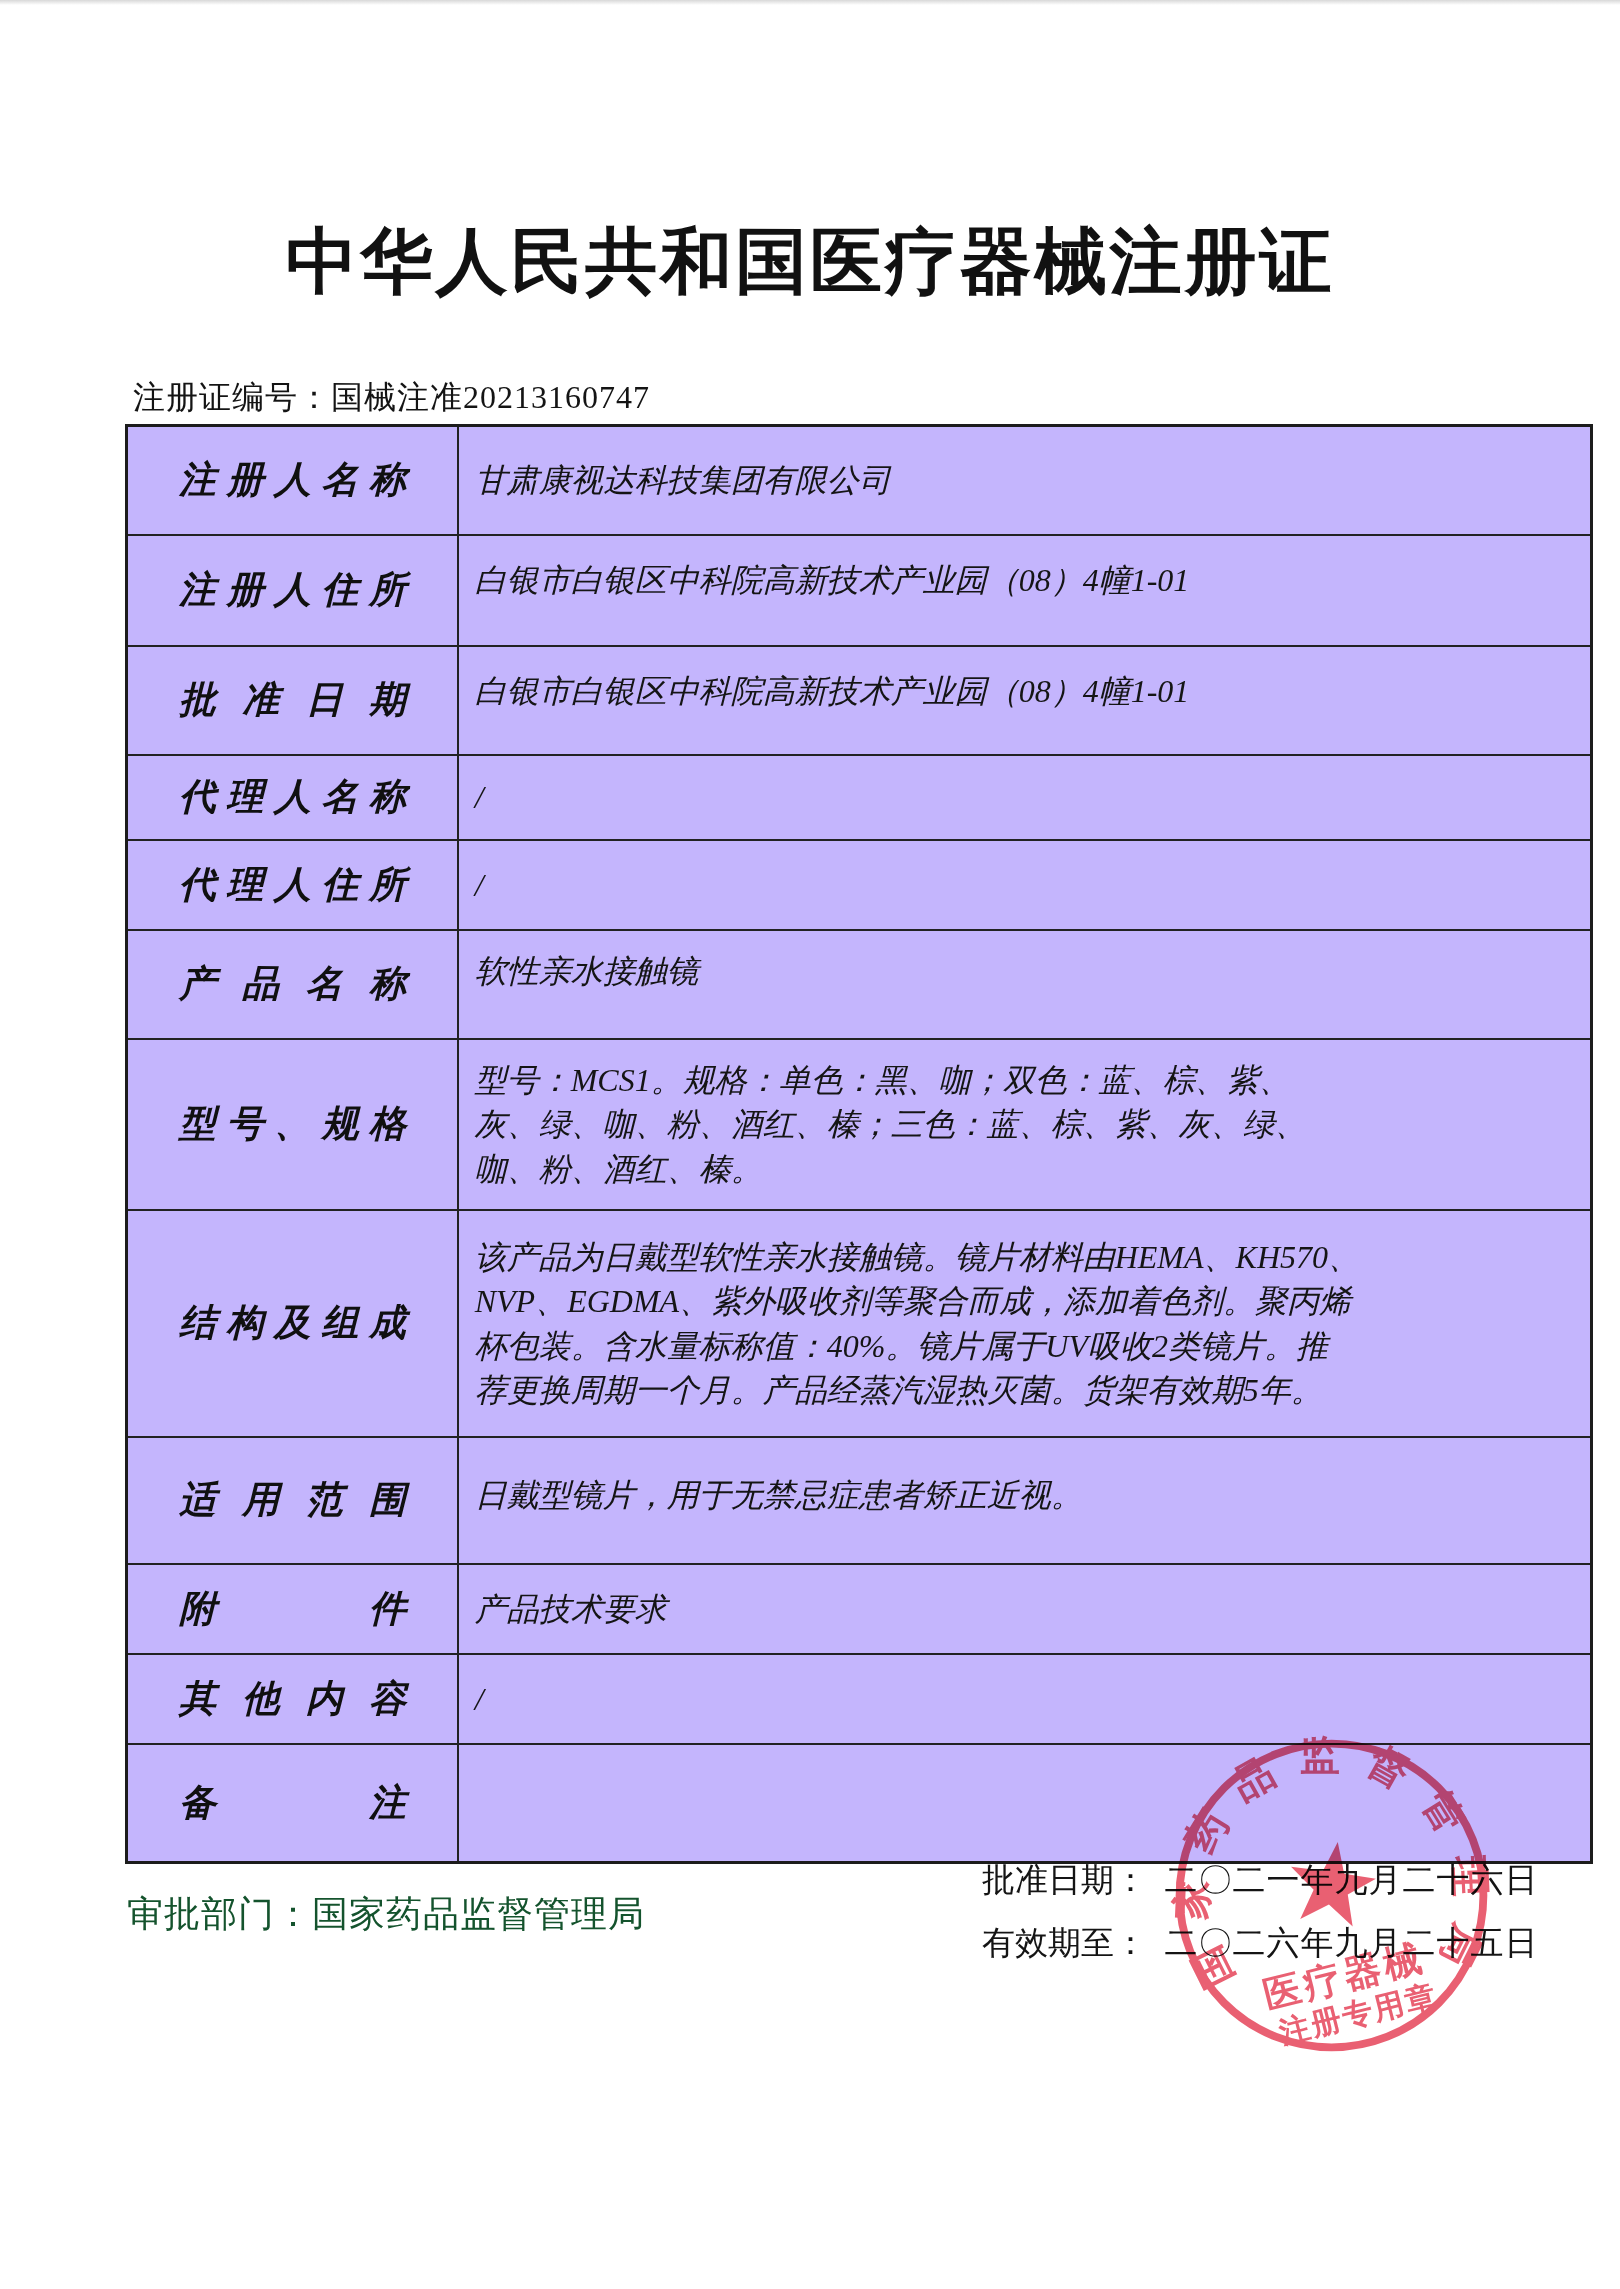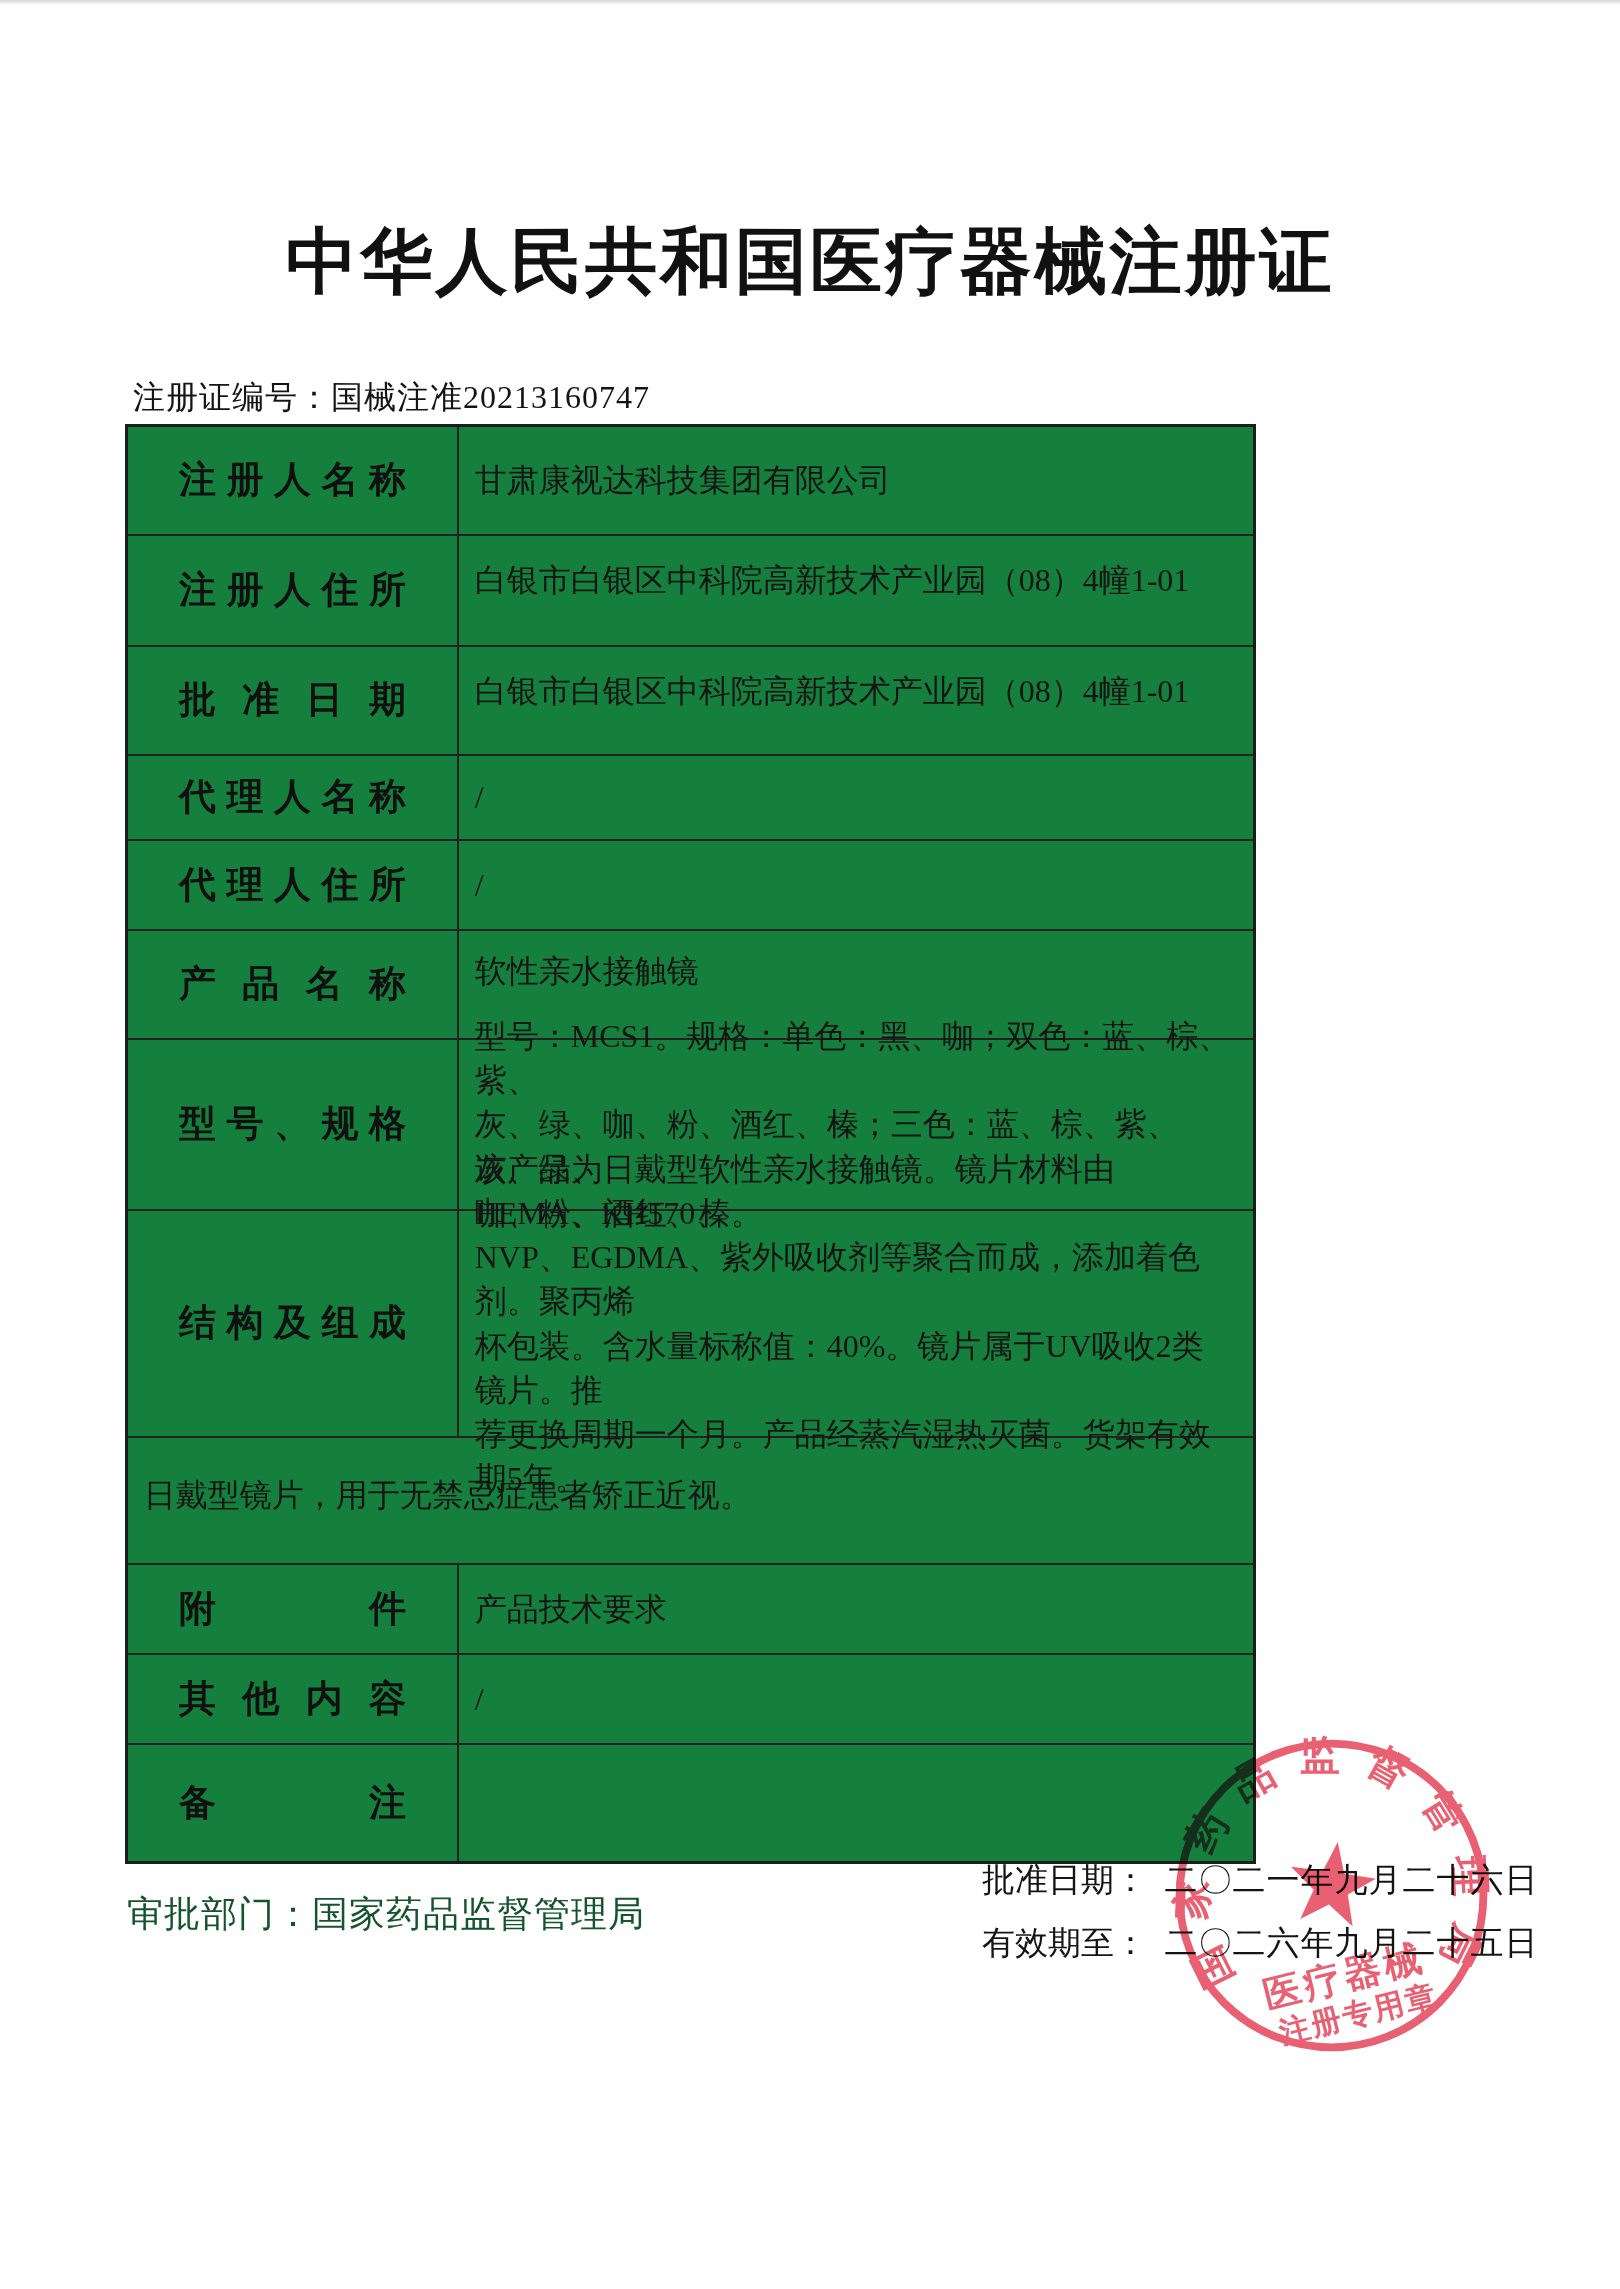--- a/index.html
+++ b/index.html
@@ -23,24 +23,25 @@
     font-family:"Liberation Serif", serif;
     color:#111;
     margin:0;
   }
   .regno-line{
     position:absolute;left:133px;top:376px;
     font-size:32px;letter-spacing:1px;color:#141414;
     white-space:nowrap;
   }
   .cert-table{
-    position:absolute;left:125px;top:424px;width:1131px;
+    position:absolute;left:125px;top:424px;width:1468px;
     border:3.9px solid #1c1c1c;
     box-sizing:border-box;
-    background:#15803d;
+    background:#c4b5fd;
+    font-style:italic;
   }
   .row{
     display:flex;box-sizing:border-box;
     border-bottom:2.9px solid #222;
   }
   .row:last-child{border-bottom:none;}
   .label-cell{
     width:331px;flex:0 0 331px;box-sizing:border-box;
     border-right:2.9px solid #222;
     display:flex;align-items:center;justify-content:center;
@@ -144,20 +145,23 @@
       <div class="label-cell">
           <div class="label">结构及组成</div>
         </div>
       <div class="value-cell">该产品为日戴型软性亲水接触镜。镜片材料由HEMA、KH570、
 NVP、EGDMA、紫外吸收剂等聚合而成，添加着色剂。聚丙烯
 杯包装。含水量标称值：40%。镜片属于UV吸收2类镜片。推
 荐更换周期一个月。产品经蒸汽湿热灭菌。货架有效期5年。</div>
     </div>
 
     <div class="row" style="height:127px">
+      <div class="label-cell">
+          <div class="label">适用范围</div>
+        </div>
       <div class="value-cell" style="align-items:flex-start;padding-top:35px">日戴型镜片，用于无禁忌症患者矫正近视。</div>
     </div>
 
     <div class="row" style="height:90px">
       <div class="label-cell">
           <div class="label">附件</div>
         </div>
       <div class="value-cell">产品技术要求</div>
     </div>
 

